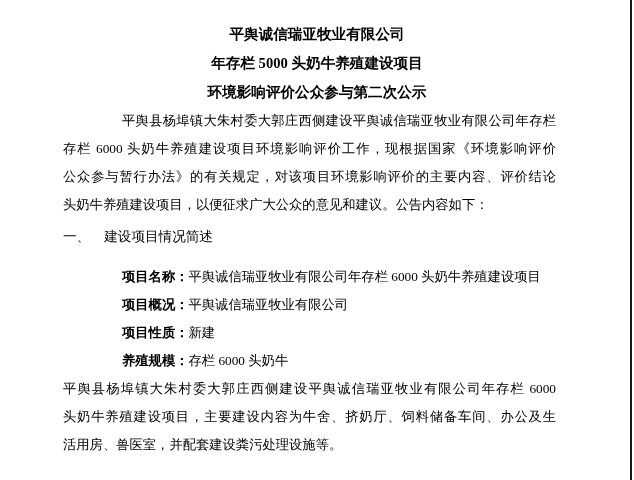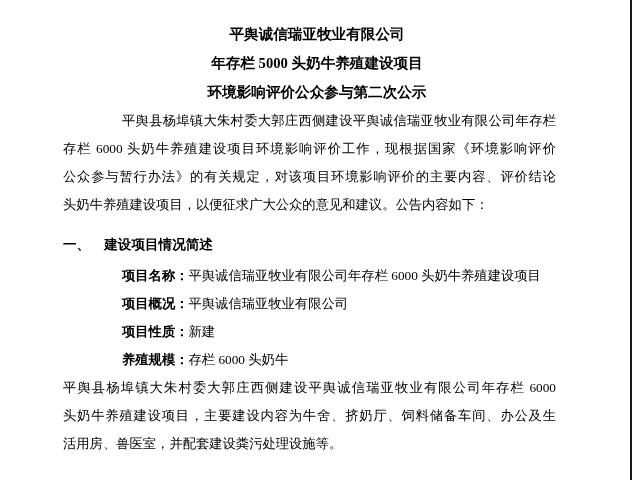--- a/index.html
+++ b/index.html
@@ -9,23 +9,23 @@
     font-family:"Liberation Serif","DejaVu Serif",serif;
     overflow:hidden; position:relative;
   }
   .titles { padding-top:20px; text-align:center; font-weight:bold; font-size:14.6px; }
   .titles .t { line-height:29px; }
   .content { margin-left:63px; width:493px; font-size:13.3px; line-height:28px; }
   .line { white-space:nowrap; }
   .jl { text-align:justify; text-align-last:justify; }
   .ind { text-indent:59px; }
   .lbl { font-weight:bold; }
-  .heading { margin-top:12px; font-weight:bold; font-size:13.6px; line-height:28px; white-space:nowrap; }
+  .heading { margin-top:4px; font-weight:normal; font-size:13.6px; line-height:28px; white-space:nowrap; }
   .heading .htext { margin-left:14px; }
-  .items { margin-top:3px; }
+  .items { margin-top:12px; }
   .page-edge { position:absolute; top:0; left:630px; width:2px; height:480px; background:#1a1a1a; }
 </style>
 </head>
 <body>
 
 <div>
 
   <div class="titles">
     <div class="t">平舆诚信瑞亚牧业有限公司</div>
     <div class="t">年存栏 5000 头奶牛养殖建设项目</div>

